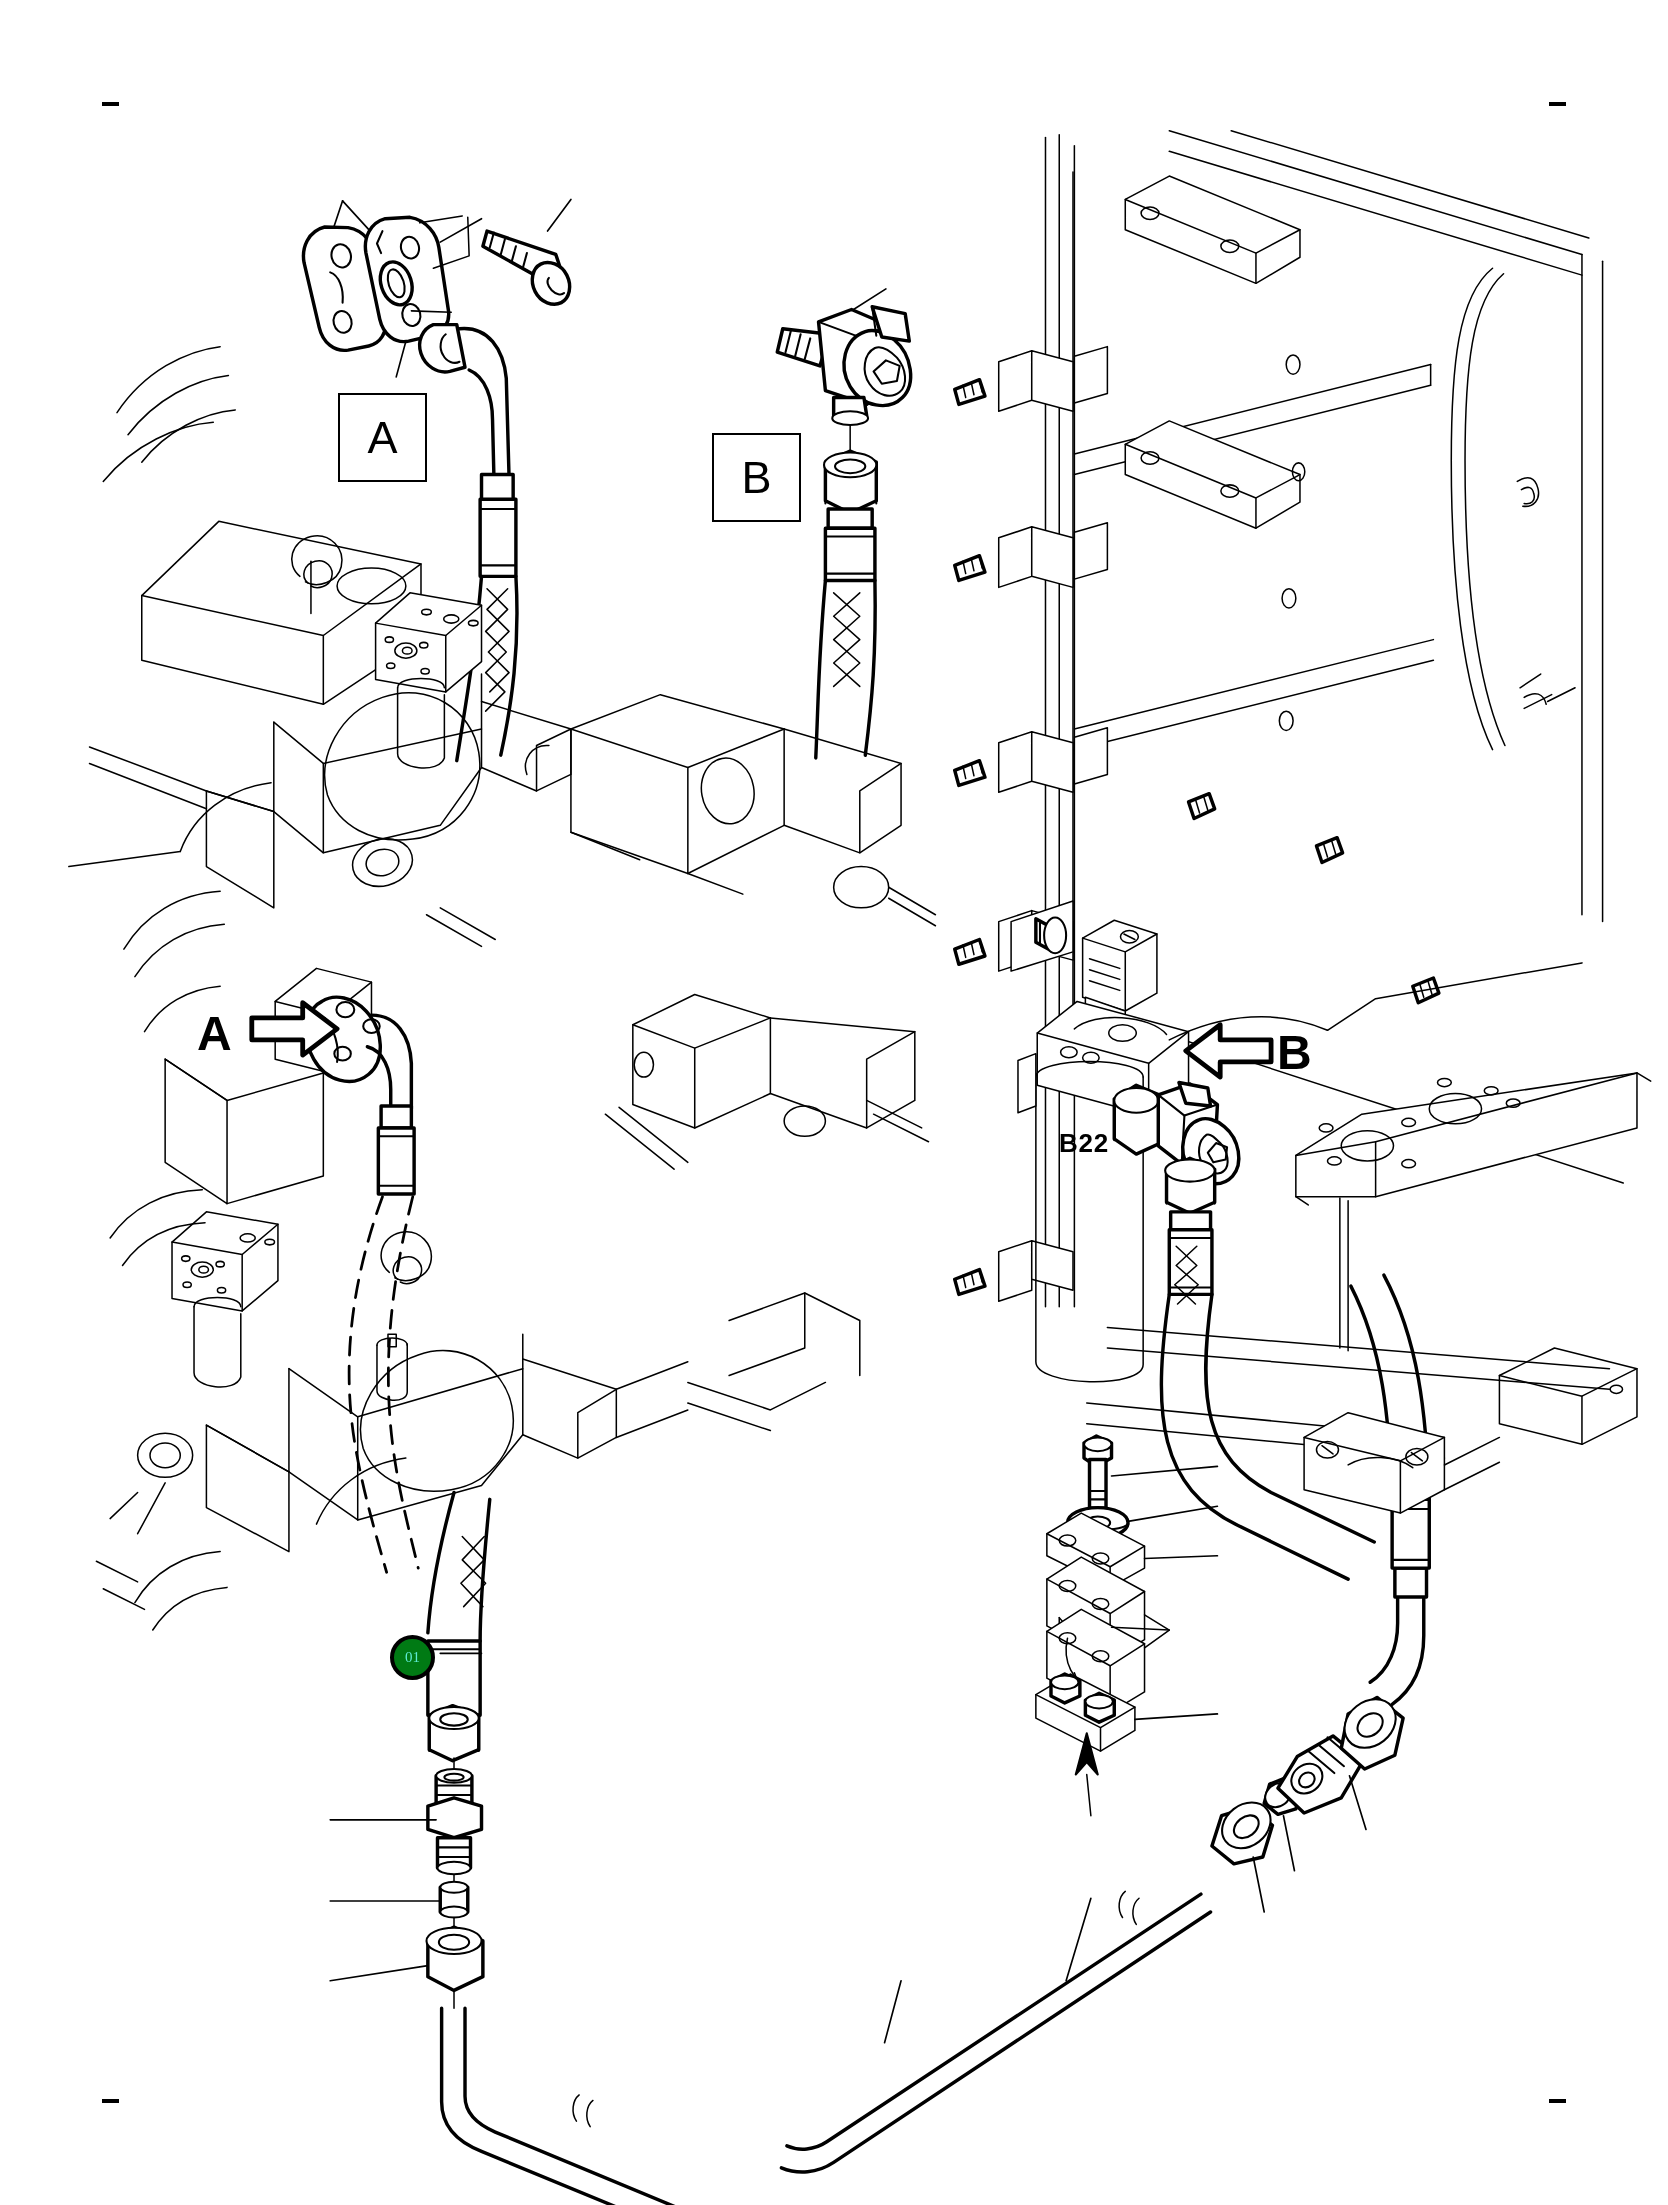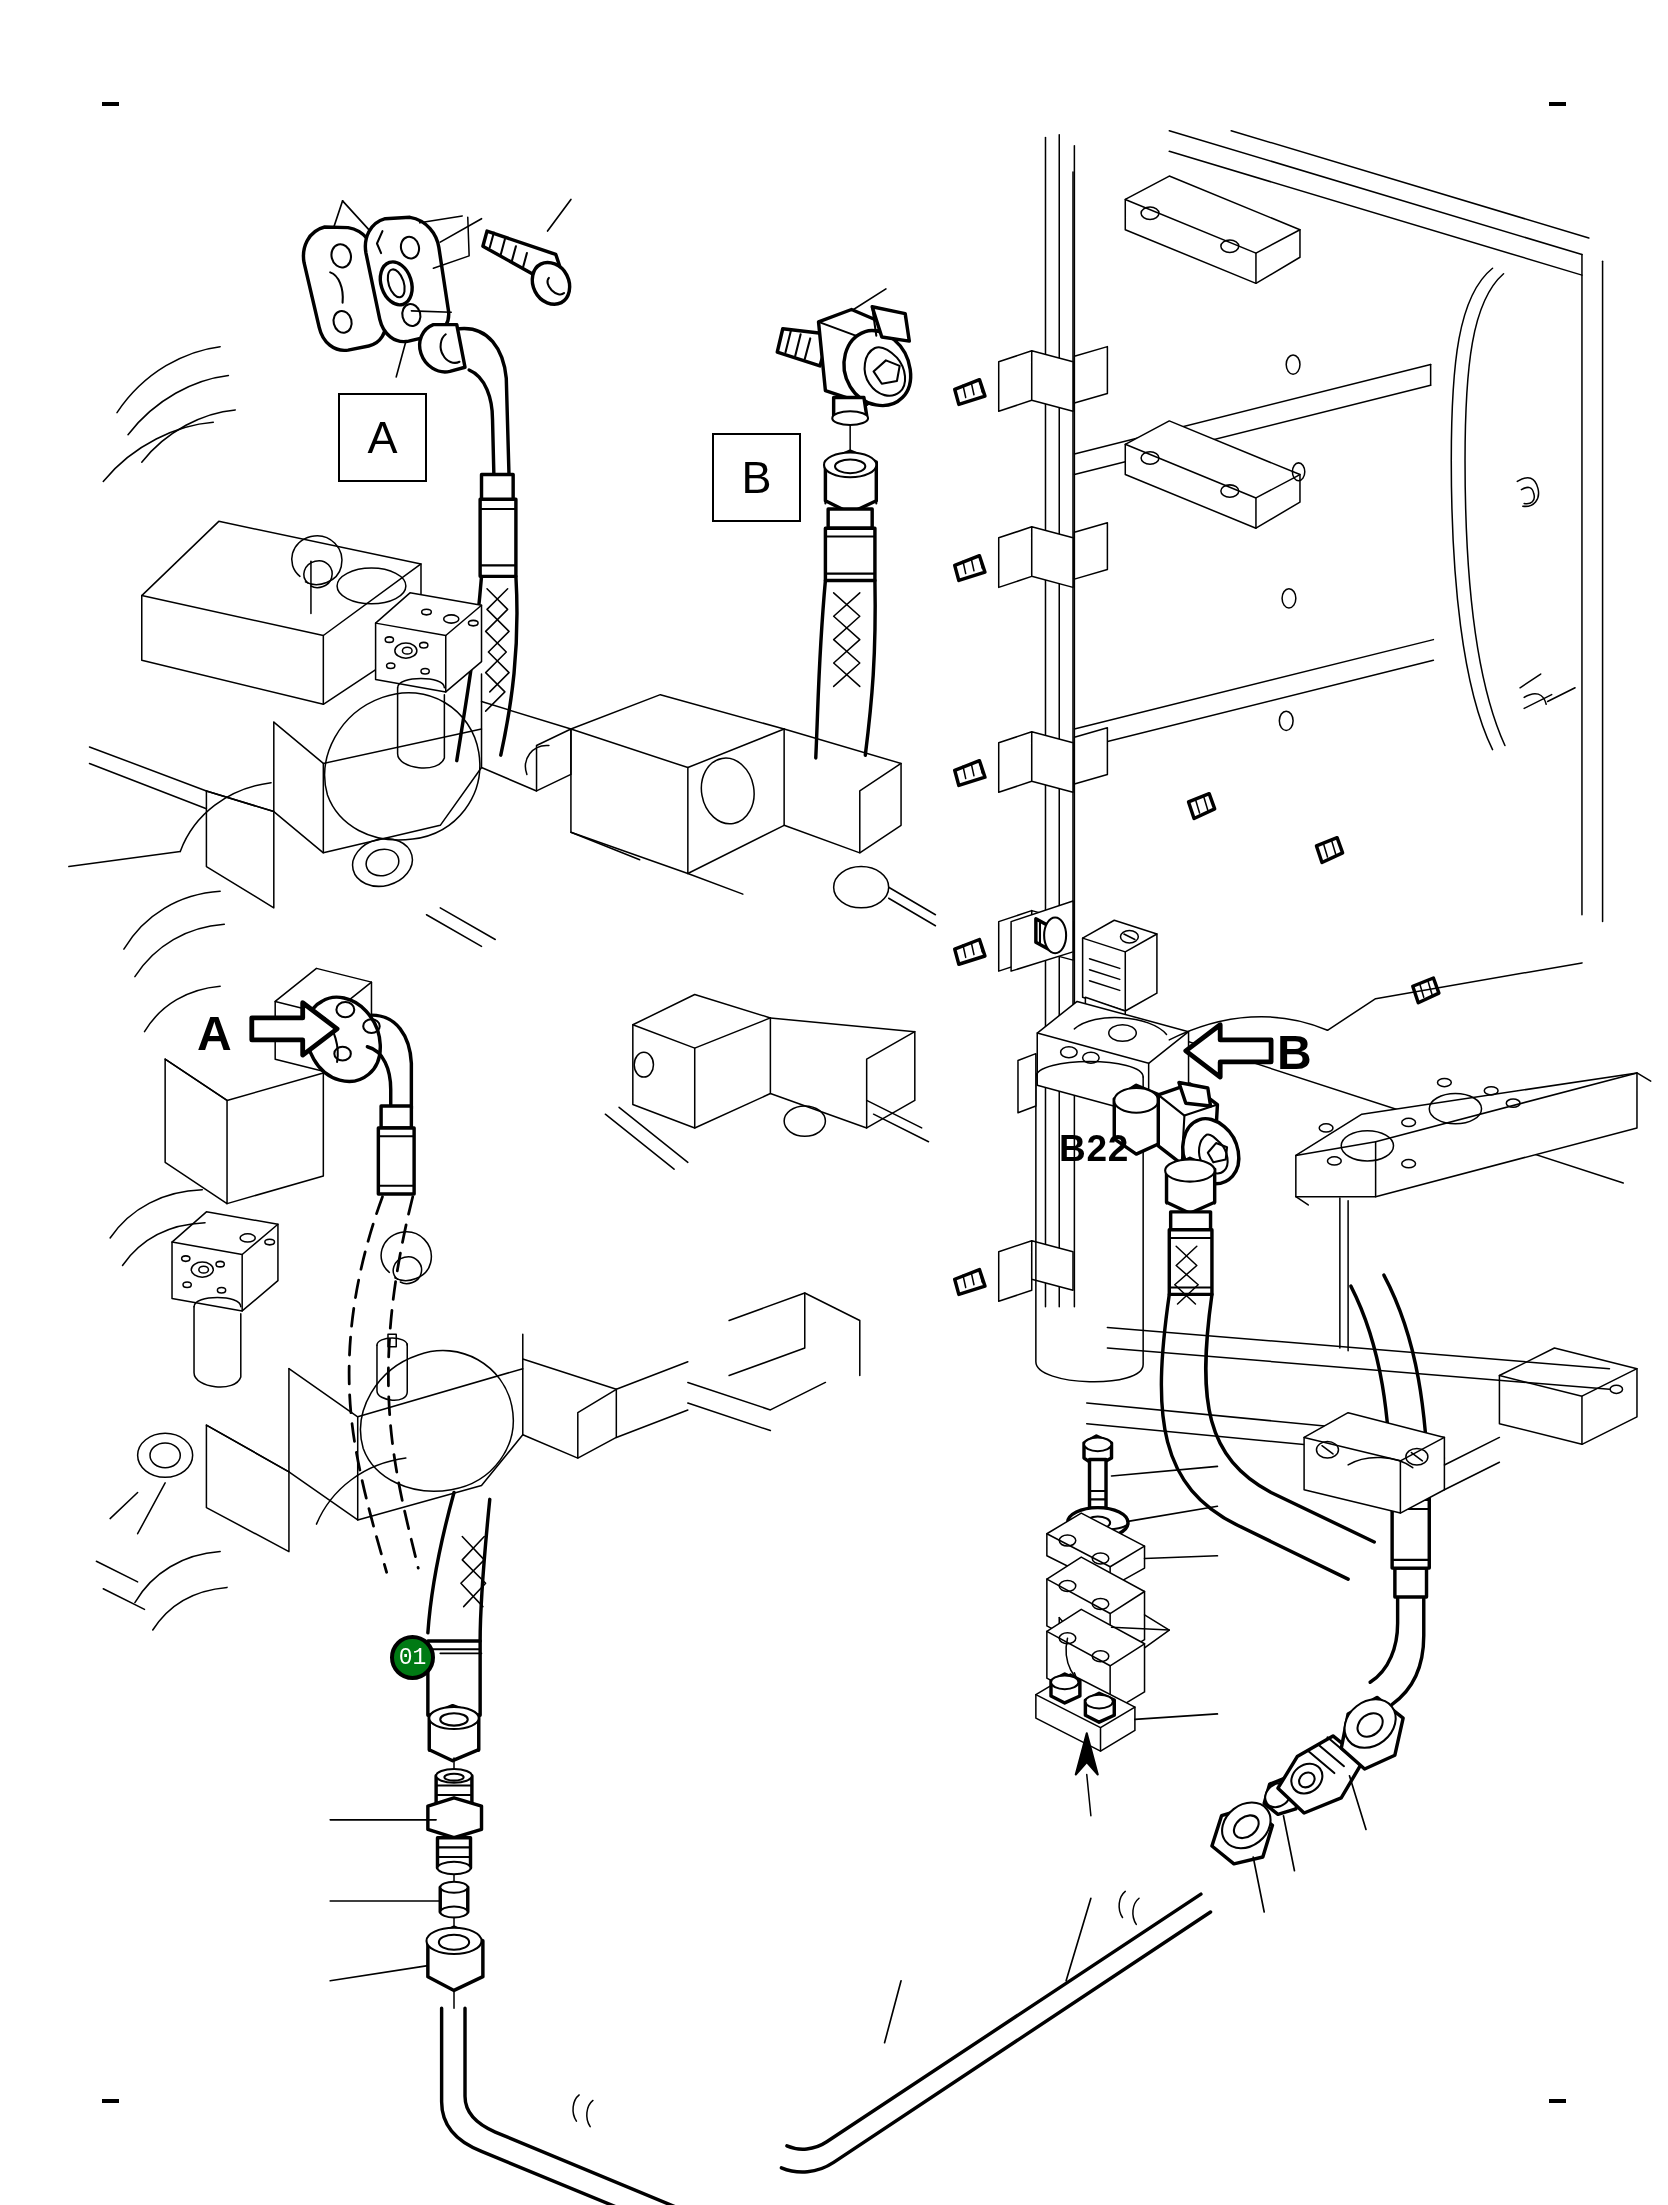--- a/index.html
+++ b/index.html
@@ -27,37 +27,37 @@
   }
   
   .arrowletter{
     position:absolute;
     font-size:48px;font-weight:700;
     font-family:"Liberation Sans", sans-serif;
     color:#000;
   }
   .partcode{
     position:absolute;
-    font-size:37px;font-weight:700;
+    font-size:26px;font-weight:700;
     font-family:"Liberation Sans", sans-serif;
     color:#000;
     letter-spacing:0.7px;
   }
   
   .callout{
     position:absolute;
     width:45px;height:45px;
     border-radius:50%;
     background:#007a14;
     border:4.8px solid #000;
     box-sizing:border-box;
     display:flex;align-items:center;justify-content:center;
-    color:#ffffff;
-    font-size:23px;
-    font-family:Liberation Mono, monospace;
+    color:#5eead4;
+    font-size:15px;
+    font-family:Liberation Serif, serif;
     font-weight:400;
   }
   .tick{position:absolute;background:#000;width:16.5px;height:4.1px;}
 </style>
 </head>
 <body>
 
 <div id="sheet">
 
   <svg id="art" viewBox="0 0 2425 3206" xmlns="http://www.w3.org/2000/svg">

